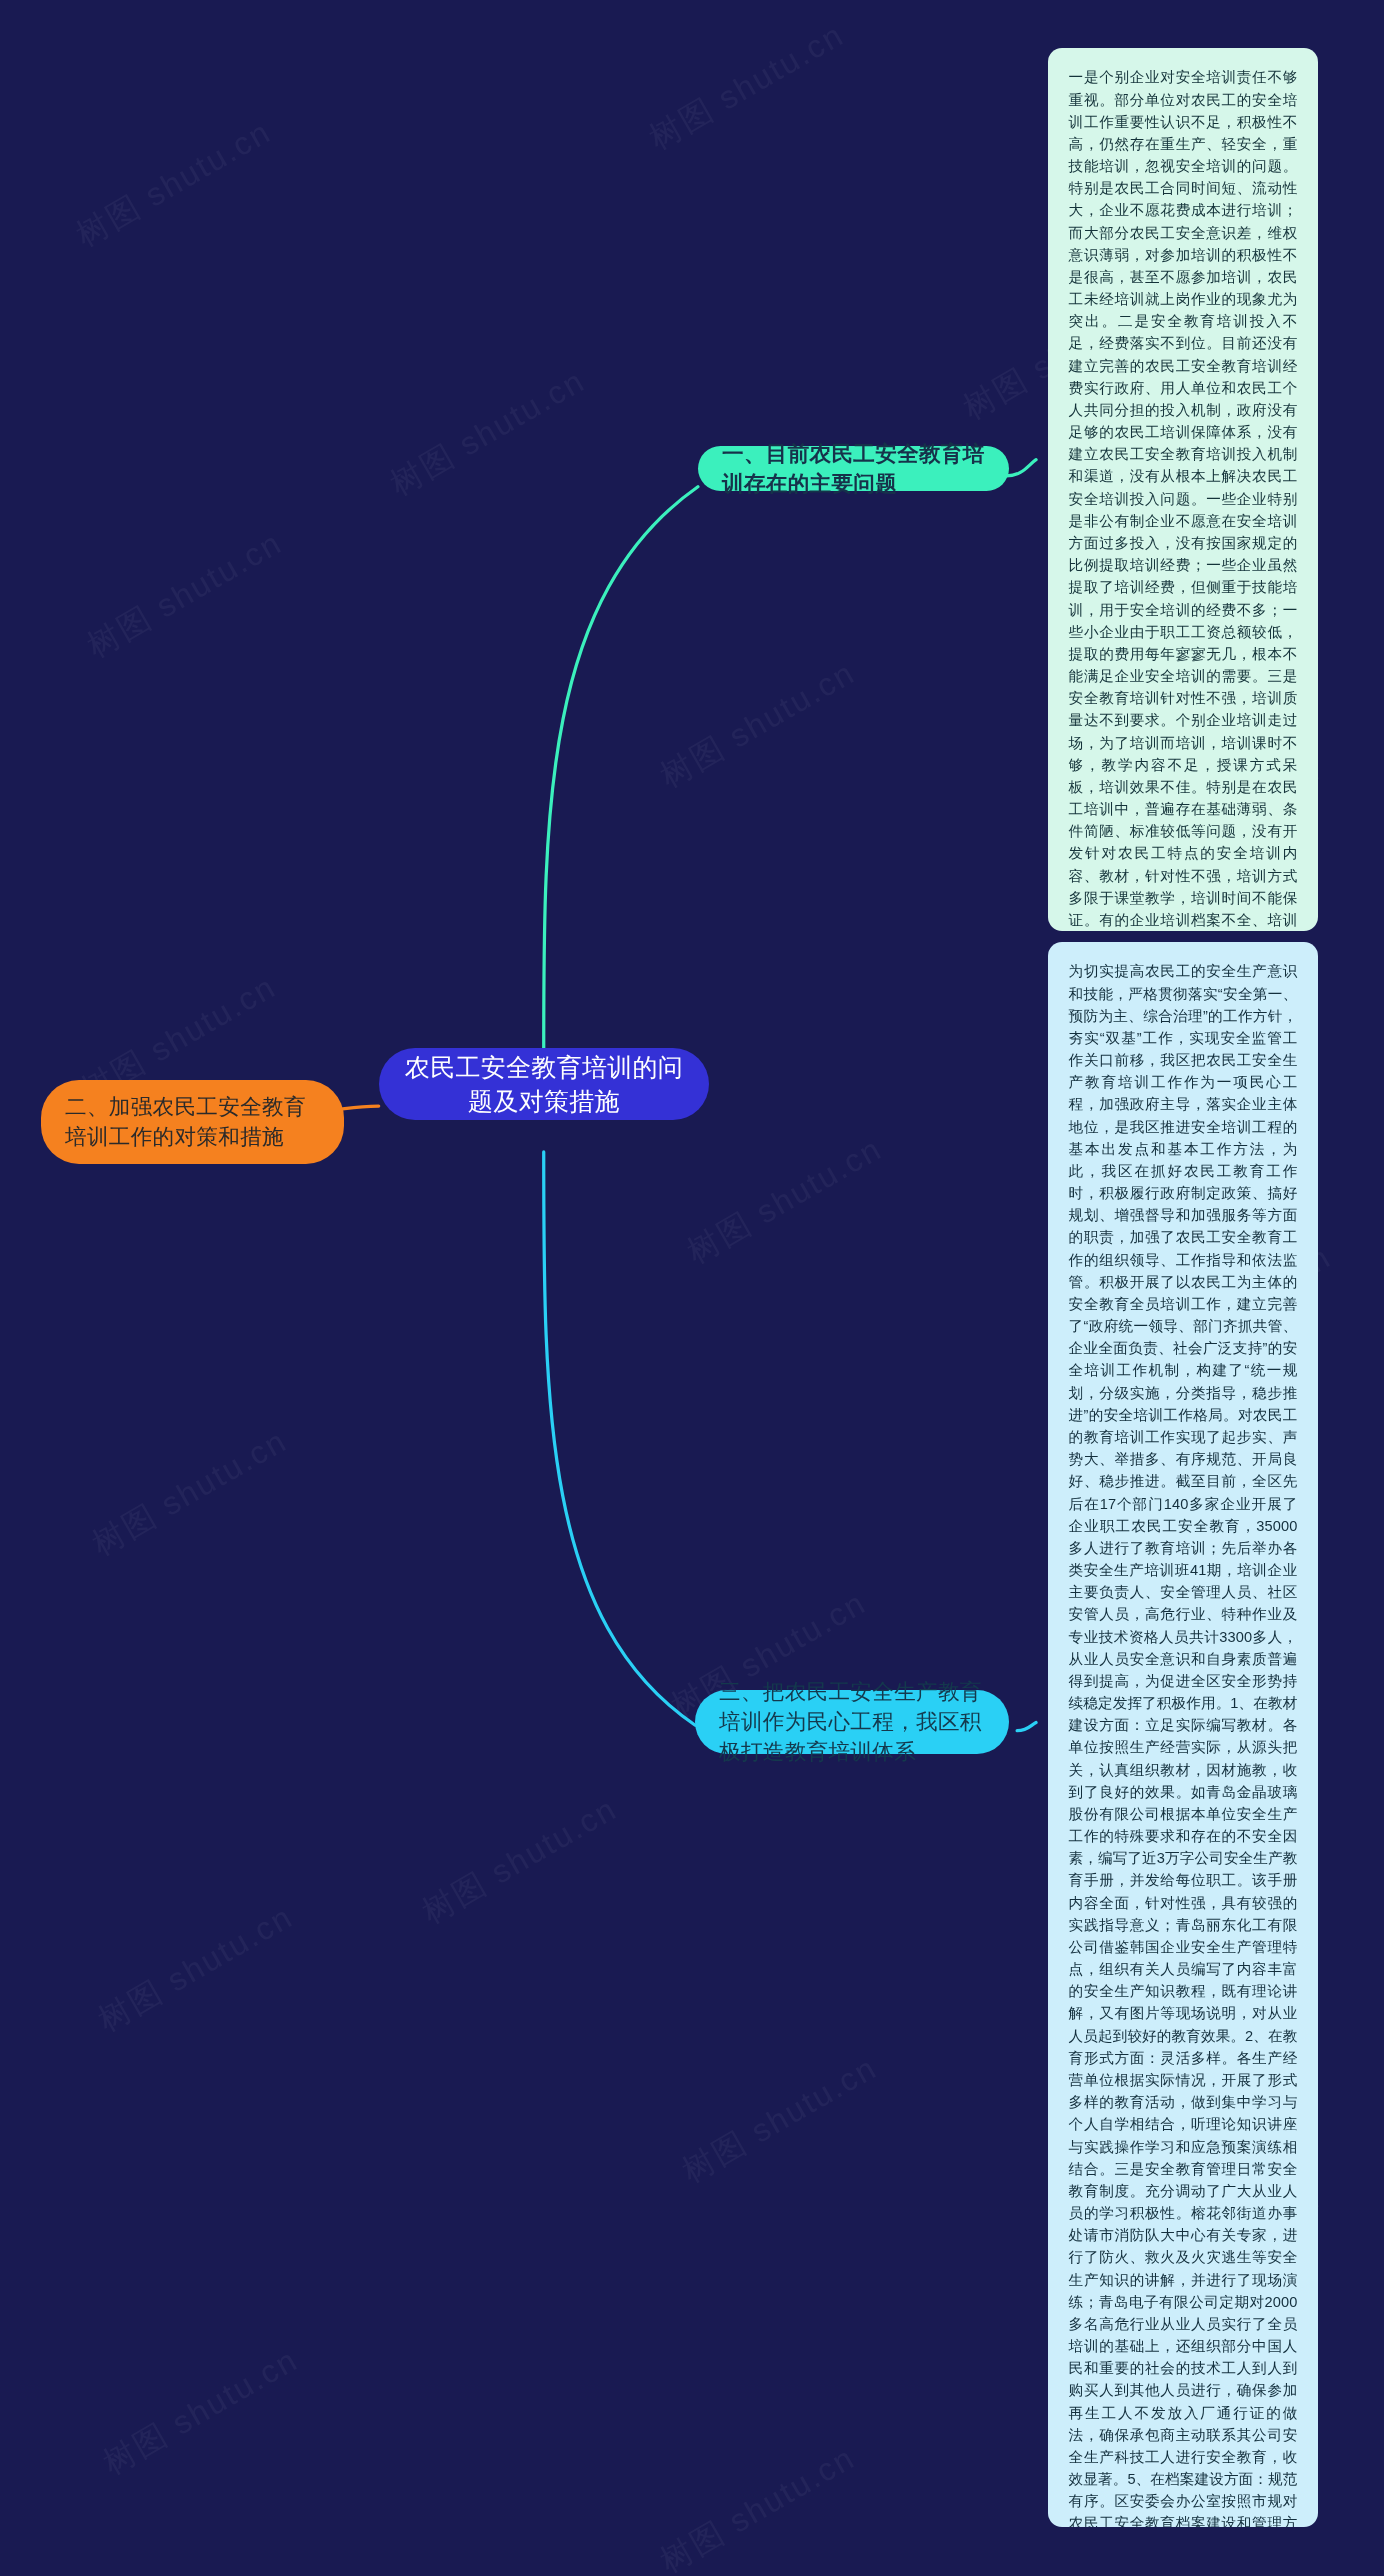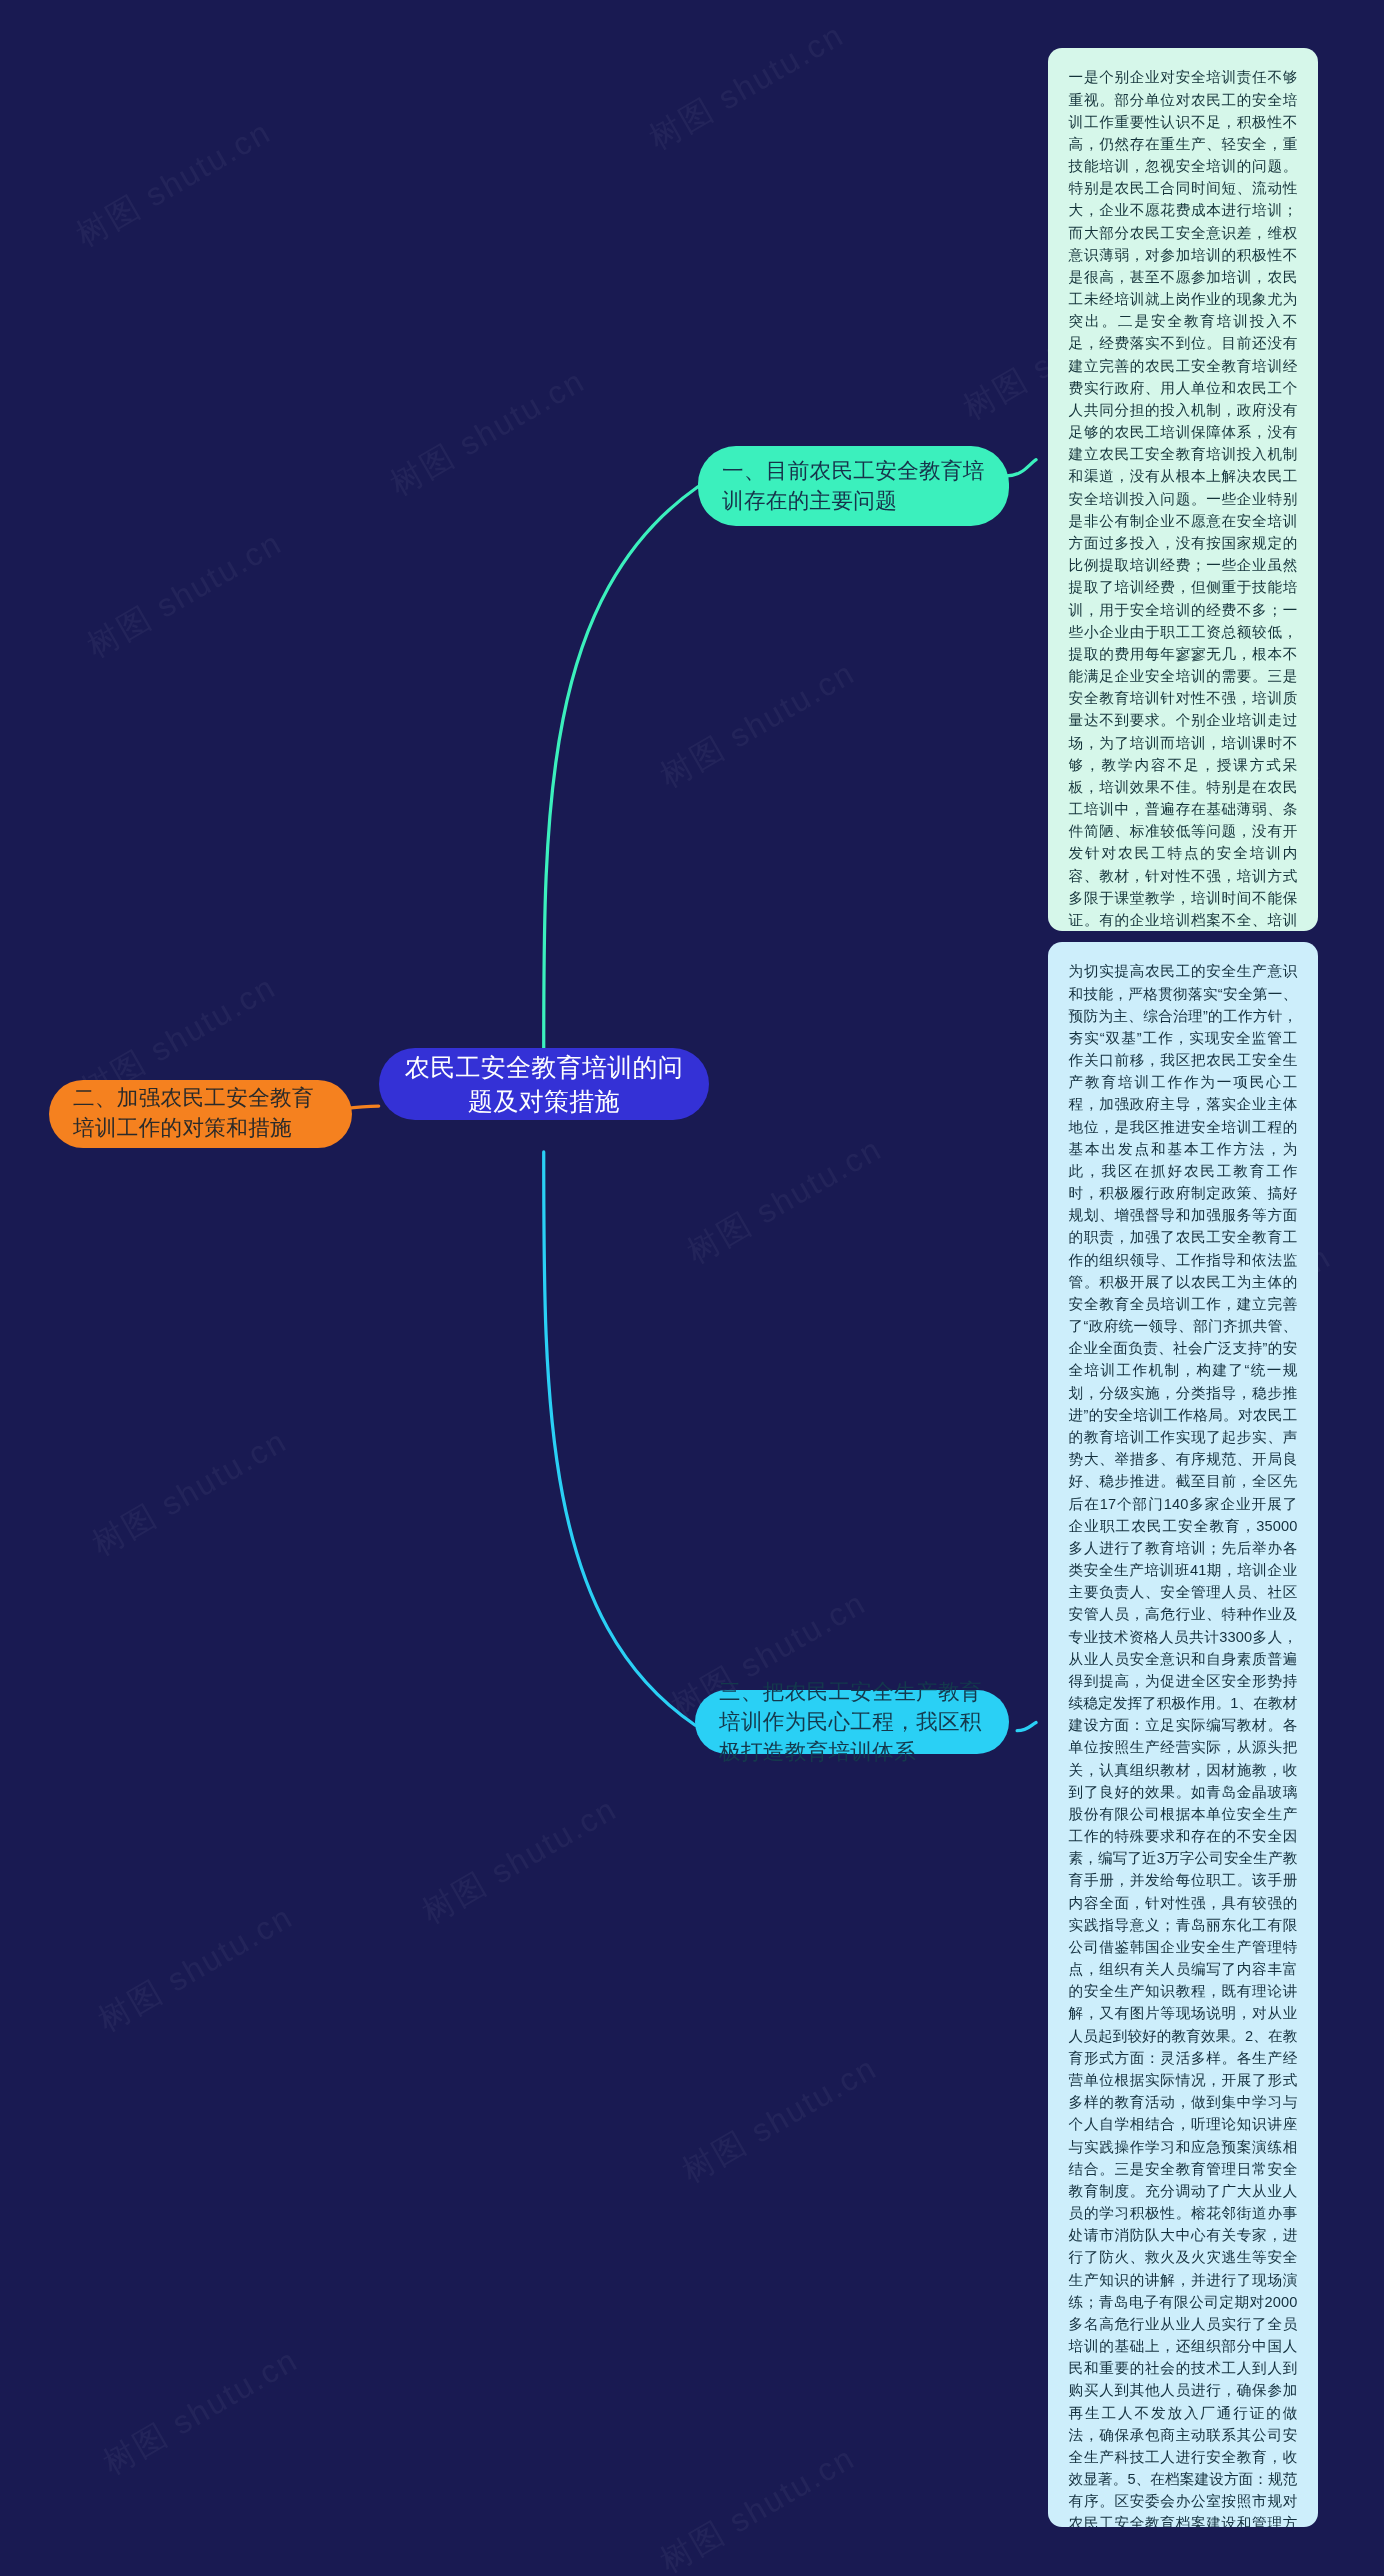--- a/index.html
+++ b/index.html
@@ -118,23 +118,23 @@
 
     <path d="M 1005 2130 C 1005 2600 1005 3000 1285 3190" stroke="#2ad0f5" stroke-width="6" fill="none" stroke-linecap="round"></path>
 
     <path d="M 1860 880 C 1890 880 1900 860 1915 850" stroke="#3bf0bd" stroke-width="6" fill="none" stroke-linecap="round"></path>
 
     <path d="M 1880 3200 C 1900 3200 1905 3190 1915 3185" stroke="#2ad0f5" stroke-width="6" fill="none" stroke-linecap="round"></path>
   </svg>
 
   <div class="node node-root" style="left:379px; top:1048px; width:330px; height:72px;">农民工安全教育培训的问题及对策措施</div>
 
-  <div class="node node-b1" style="left:698px; top:446px; width:311px; height:80px;">一、目前农民工安全教育培训存在的主要问题</div>
+  <div class="node node-b1" style="left:698px; top:446px; width:311px; height:45px;font-weight:bold;">一、目前农民工安全教育培训存在的主要问题</div>
 
-  <div class="node node-b2" style="left:49px; top:1080px; width:303px; height:68px;font-family:Liberation Serif, serif;">二、加强农民工安全教育培训工作的对策和措施</div>
+  <div class="node node-b2" style="left:41px; top:1080px; width:303px; height:84px;">二、加强农民工安全教育培训工作的对策和措施</div>
 
   <div class="node node-b3" style="left:695px; top:1690px; width:314px; height:64px;">三、把农民工安全生产教育培训作为民心工程，我区积极打造教育培训体系</div>
 
   <div class="note note-1" style="left:1048px; top:48px; width:270px; height:883px;">一是个别企业对安全培训责任不够重视。部分单位对农民工的安全培训工作重要性认识不足，积极性不高，仍然存在重生产、轻安全，重技能培训，忽视安全培训的问题。特别是农民工合同时间短、流动性大，企业不愿花费成本进行培训；而大部分农民工安全意识差，维权意识薄弱，对参加培训的积极性不是很高，甚至不愿参加培训，农民工未经培训就上岗作业的现象尤为突出。二是安全教育培训投入不足，经费落实不到位。目前还没有建立完善的农民工安全教育培训经费实行政府、用人单位和农民工个人共同分担的投入机制，政府没有足够的农民工培训保障体系，没有建立农民工安全教育培训投入机制和渠道，没有从根本上解决农民工安全培训投入问题。一些企业特别是非公有制企业不愿意在安全培训方面过多投入，没有按国家规定的比例提取培训经费；一些企业虽然提取了培训经费，但侧重于技能培训，用于安全培训的经费不多；一些小企业由于职工工资总额较低，提取的费用每年寥寥无几，根本不能满足企业安全培训的需要。三是安全教育培训针对性不强，培训质量达不到要求。个别企业培训走过场，为了培训而培训，培训课时不够，教学内容不足，授课方式呆板，培训效果不佳。特别是在农民工培训中，普遍存在基础薄弱、条件简陋、标准较低等问题，没有开发针对农民工特点的安全培训内容、教材，针对性不强，培训方式多限于课堂教学，培训时间不能保证。有的企业培训档案不全、培训记录不完整，在一些小企业存在安全培训档案造假应付检查的现象。另外，农民工安全教育培训具有教育对象分散且流动性大、教育层次不齐、教育时间不定、约束力不强等特点，致使农民工教育培训质量难以保证。四是安全教育培训工作行业差异较大。不同行业和企业的安全教育培训工作开展不平衡。高危行业相对非高危行业较好，规模以上大中型企业普遍较好，而本身没有培训能力的众多小企业特别是非公有制小型企业，培训工作十分薄弱，导致农民工培训缺失。五是监督管理机制还不够完善。一是对培训机构的约束不够，培训考核欠规范，对培训质量缺乏严格的评估检查。二是对高危行业安全培训监督检查仍然缺乏力度，三项岗位人员资格证书过期未复审、未持证上岗等现象还不同程度存在。三是对基础数据掌握不够，大多地方和部门对农民工底数不清，对现状了解不足，一些企业甚至对从业人员数量不清。六是安全教育培训协调机制没有形成。农民工培训涉及安全监管、劳动保障、工会、农业、教育、科技、建设、财政等多个部门，需要各个部门共同按照各自职能，相互配合才能做好。目前这种配合协调机制还没有完全形成，需要政府加强指导，从培训规划、培训经费、培训组织、培训机构上予以保证。</div>
 
   <div class="note note-2" style="left:1048px; top:942px; width:270px; height:1585px;">为切实提高农民工的安全生产意识和技能，严格贯彻落实“安全第一、预防为主、综合治理”的工作方针，夯实“双基”工作，实现安全监管工作关口前移，我区把农民工安全生产教育培训工作作为一项民心工程，加强政府主导，落实企业主体地位，是我区推进安全培训工程的基本出发点和基本工作方法，为此，我区在抓好农民工教育工作时，积极履行政府制定政策、搞好规划、增强督导和加强服务等方面的职责，加强了农民工安全教育工作的组织领导、工作指导和依法监管。积极开展了以农民工为主体的安全教育全员培训工作，建立完善了“政府统一领导、部门齐抓共管、企业全面负责、社会广泛支持”的安全培训工作机制，构建了“统一规划，分级实施，分类指导，稳步推进”的安全培训工作格局。对农民工的教育培训工作实现了起步实、声势大、举措多、有序规范、开局良好、稳步推进。截至目前，全区先后在17个部门140多家企业开展了企业职工农民工安全教育，35000多人进行了教育培训；先后举办各类安全生产培训班41期，培训企业主要负责人、安全管理人员、社区安管人员，高危行业、特种作业及专业技术资格人员共计3300多人，从业人员安全意识和自身素质普遍得到提高，为促进全区安全形势持续稳定发挥了积极作用。1、在教材建设方面：立足实际编写教材。各单位按照生产经营实际，从源头把关，认真组织教材，因材施教，收到了良好的效果。如青岛金晶玻璃股份有限公司根据本单位安全生产工作的特殊要求和存在的不安全因素，编写了近3万字公司安全生产教育手册，并发给每位职工。该手册内容全面，针对性强，具有较强的实践指导意义；青岛丽东化工有限公司借鉴韩国企业安全生产管理特点，组织有关人员编写了内容丰富的安全生产知识教程，既有理论讲解，又有图片等现场说明，对从业人员起到较好的教育效果。2、在教育形式方面：灵活多样。各生产经营单位根据实际情况，开展了形式多样的教育活动，做到集中学习与个人自学相结合，听理论知识讲座与实践操作学习和应急预案演练相结合。三是安全教育管理日常安全教育制度。充分调动了广大从业人员的学习积极性。榕花邻街道办事处请市消防队大中心有关专家，进行了防火、救火及火灾逃生等安全生产知识的讲解，并进行了现场演练；青岛电子有限公司定期对2000多名高危行业从业人员实行了全员培训的基础上，还组织部分中国人民和重要的社会的技术工人到人到购买人到其他人员进行，确保参加再生工人不发放入厂通行证的做法，确保承包商主动联系其公司安全生产科技工人进行安全教育，收效显著。5、在档案建设方面：规范有序。区安委会办公室按照市规对农民工安全教育档案建设和管理方面的要求，结合本区实际，制定印发了安全生产农民工安全教育建设和建立设，并下发到各生产经营单位；制定并下发了《青岛市某区农民工安全教育培训档案验收标准》，对农民工安全教育档案管理提出了明确的要求，做全产经营单位门档案能得有关要求，按照范失效，并12项建立了有订的安全生产农民工安全教育档案，内容齐全、规范有序。青岛三美电机有限公司结合区工人建立了安全生产档案；青岛佳世客黄岛系统中心受到10个单位按图门建立健全了档案，与此同时，各单位还建立健全了日常安全生产教育培训档案。榕于我区各级领导重视，措施得力，使全区的农民工教育培训工作走在了全国前列，有力的促进了全区安全生产形势的持续稳定发展，促进了全区各项事业的发展，践行了社会主义核心价值观，体现和落实了以人为本的科学发展观和安全发展观，为构建和谐社会发挥了积极作用。</div>
 
 </div>
 
 

